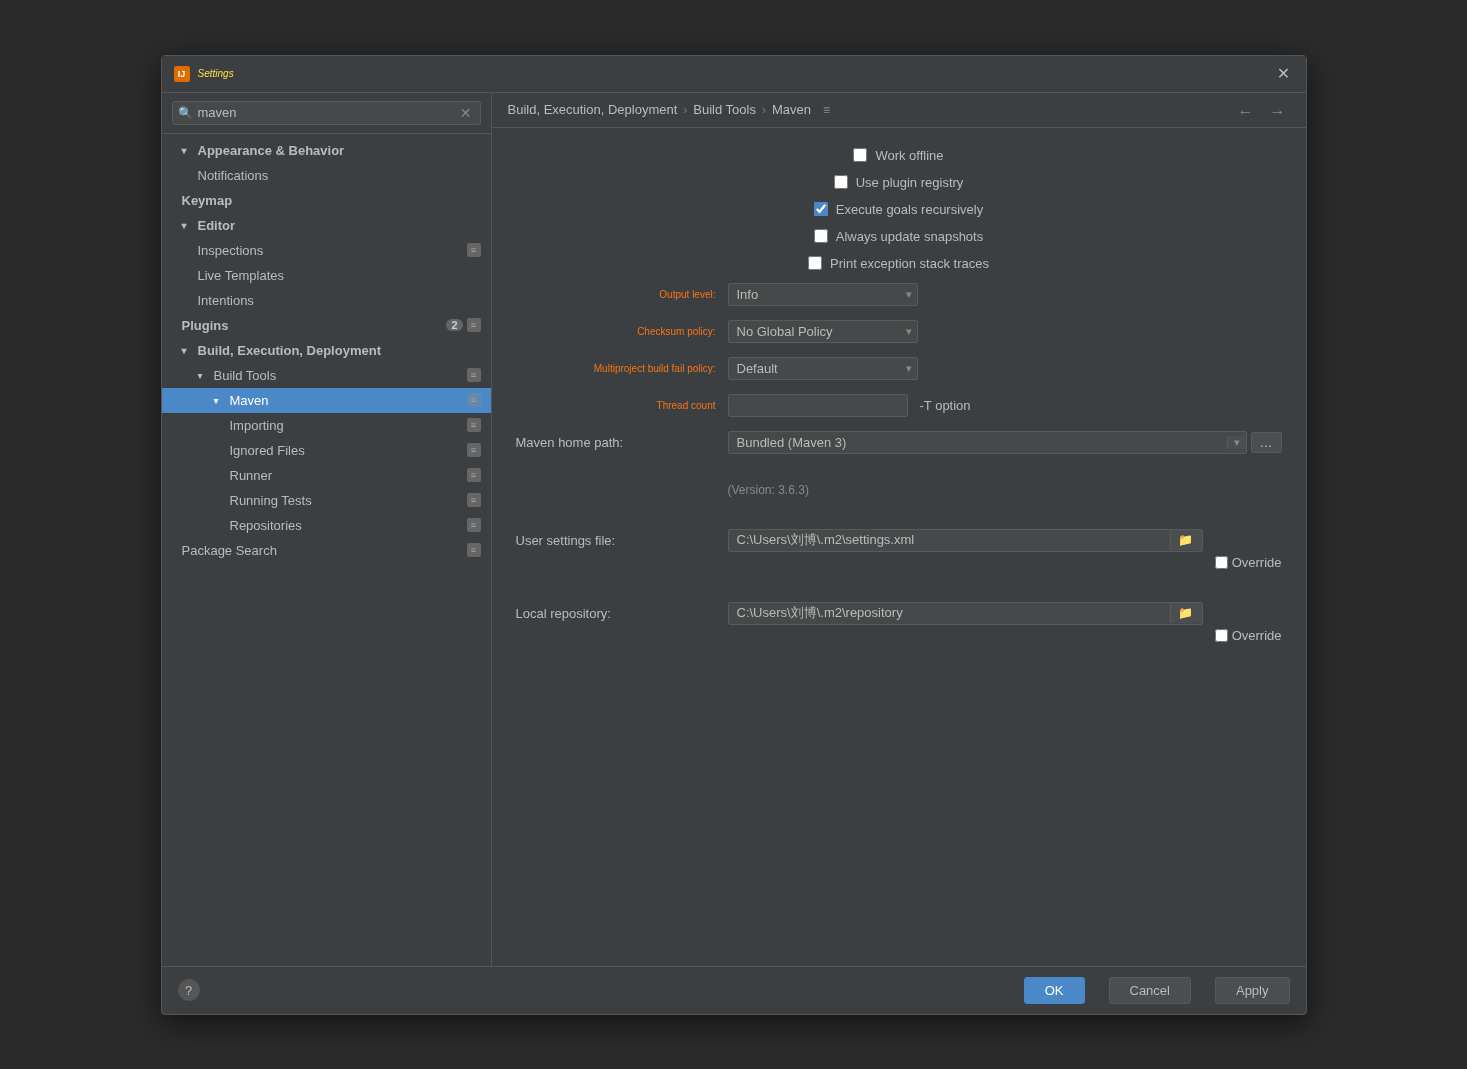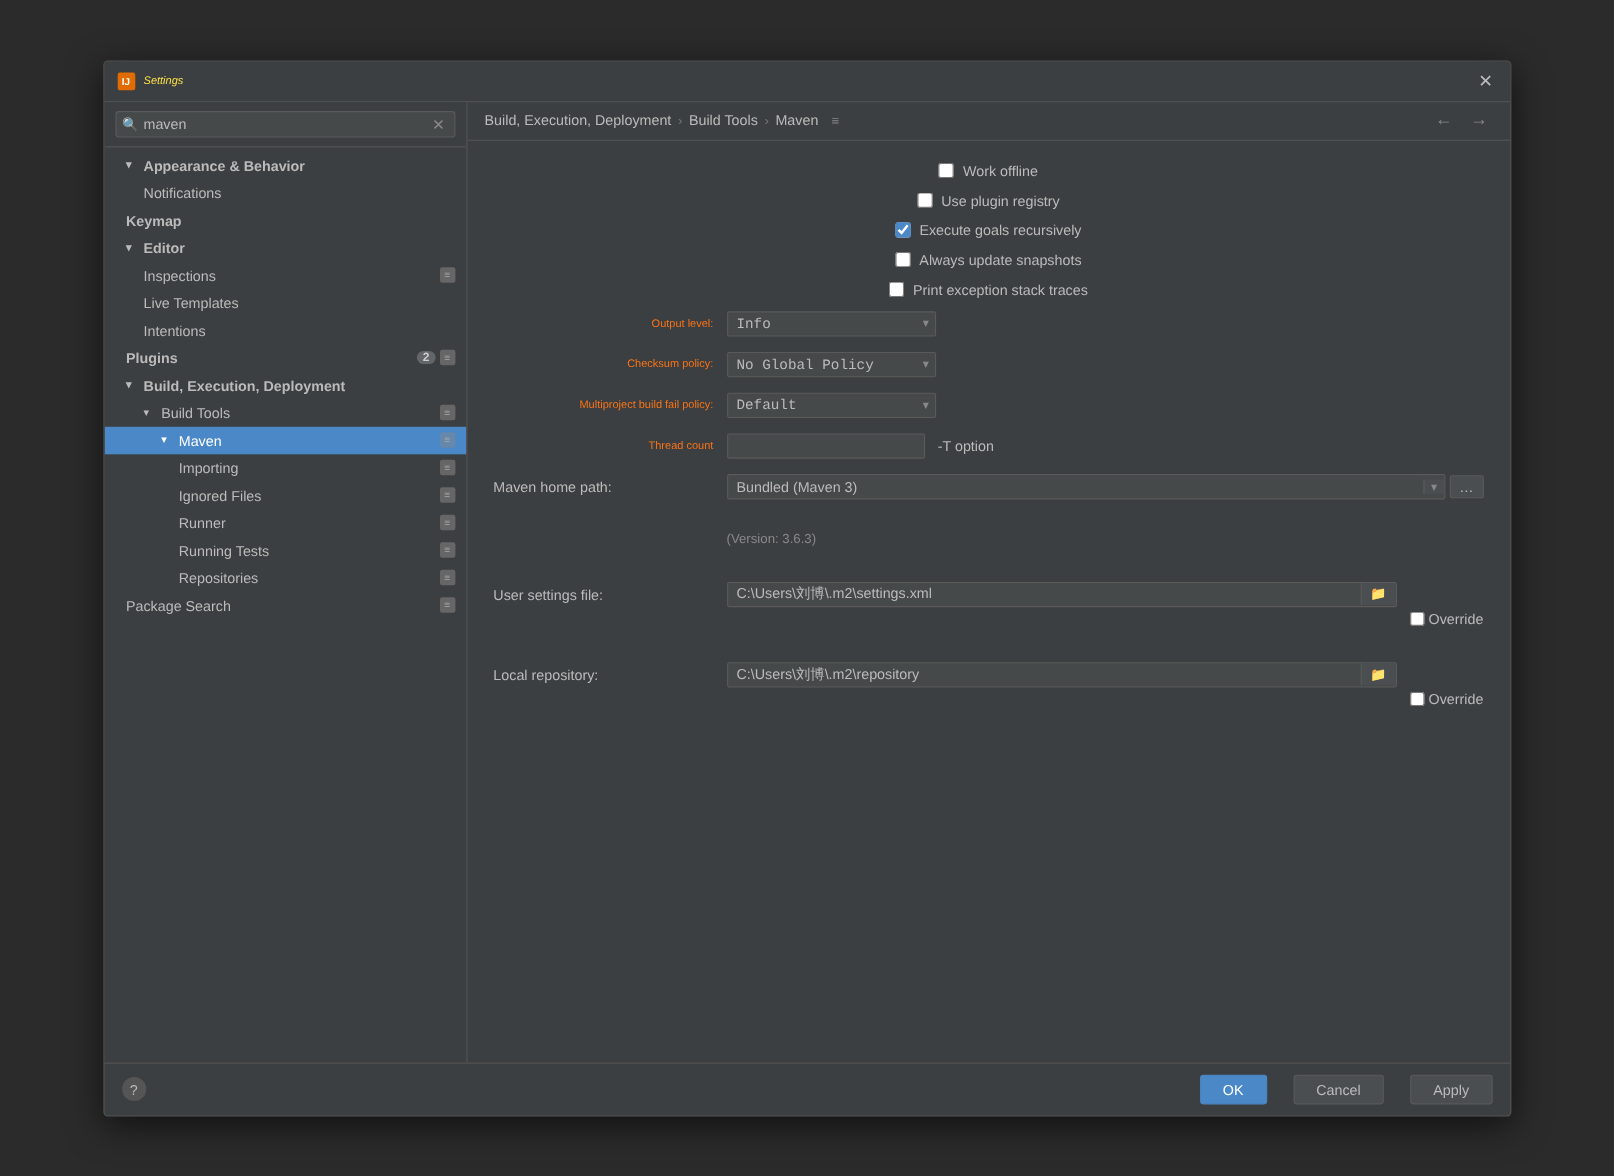--- a/index.html
+++ b/index.html
@@ -7,21 +7,21 @@
       background: #2b2b2b;
       font-family: 'Segoe UI', Arial, sans-serif;
       font-size: 13px;
       color: #bbb;
       display: flex;
       align-items: center;
       justify-content: center;
       min-height: 100vh;
     }
     .dialog {
-      width: 1280px;
+      width: 1146px;
       height: 960px;
       background: #3c3f41;
       border: 1px solid #555;
       border-radius: 4px;
       display: flex;
       flex-direction: column;
       box-shadow: 0 8px 32px rgba(0,0,0,0.6);
       position: relative;
     }
     .title-bar {
@@ -254,21 +254,20 @@
       border: 1px solid #5a5a5a;
       color: #bbb;
       font-size: 13px;
       padding: 3px 24px 3px 8px;
       border-radius: 2px;
       cursor: pointer;
       appearance: none;
       -webkit-appearance: none;
       width: 190px;
       outline: none;
-      font-family: Liberation Mono, monospace;
     }
 
     .select-wrapper {
       position: relative;
       display: inline-block;
     }
     .select-wrapper::after {
       content: '▾';
       position: absolute;
       right: 6px;

